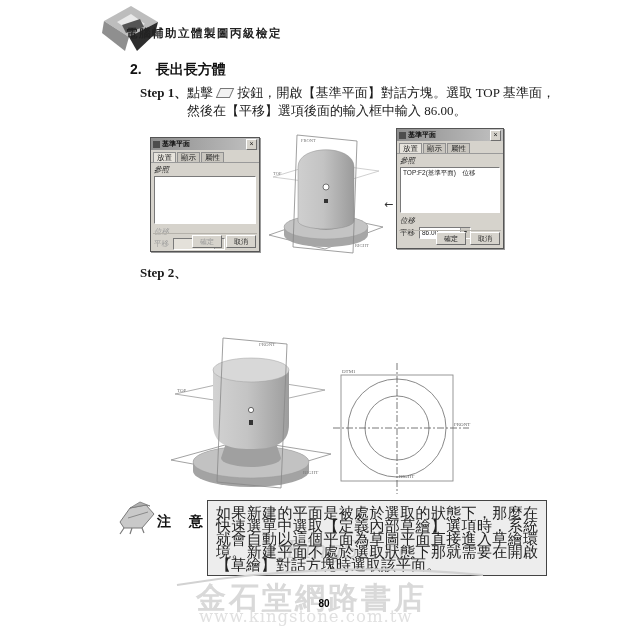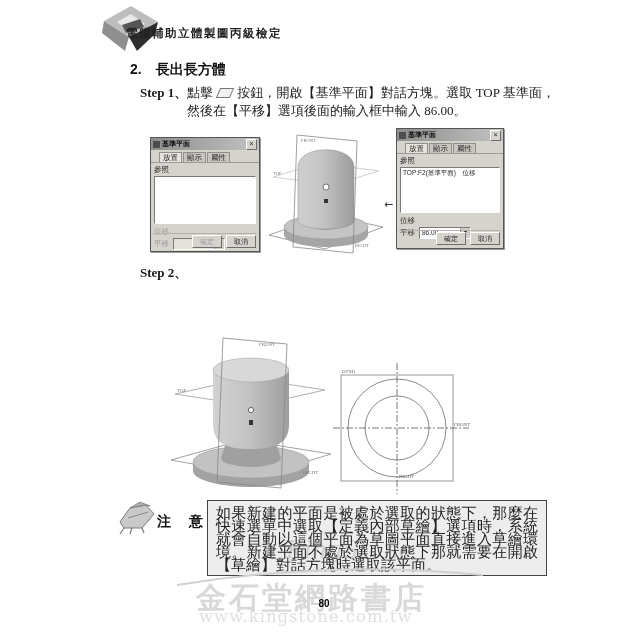--- a/index.html
+++ b/index.html
@@ -27,25 +27,25 @@
 
   
   .dialog{position:absolute;background:#d6d3cc;border:1px solid #555;box-shadow:1px 1px 0 #999;
           font-family:"Liberation Sans",sans-serif;font-size:7.5px;color:#222;overflow:hidden;}
   .dlg-title{height:12px;display:flex;align-items:center;padding:0 2px;
              background:linear-gradient(90deg,#8e8e8e,#c2c2c2);}
   .dlg-sysico{width:7px;height:7px;background:#4d4d4d;margin-right:2px;flex:0 0 7px;}
   .dlg-title-text{font-weight:bold;font-size:7px;color:#101010;flex:1;white-space:nowrap;}
   .dlg-close{width:9px;height:9px;background:#d6d3cc;border:1px solid;border-color:#fff #6e6e6e #6e6e6e #fff;
              font-size:7px;line-height:7px;text-align:center;color:#222;flex:0 0 9px;}
-  .dlg-tabs{display:flex;padding:2px 2px 0 8px;border-bottom:1px solid #9a9a9a;}
+  .dlg-tabs{display:flex;padding:2px 2px 0 2px;border-bottom:1px solid #9a9a9a;}
   .dlg-tab{border:1px solid #8f8f8f;border-bottom:none;padding:0 3px;height:9px;line-height:9px;
            background:#c9c6bf;margin-right:1px;white-space:nowrap;}
   .dlg-tab.active{background:#e6e3dc;}
-  .dlg-label{padding:2px 3px 0 3px;}
+  .dlg-label{padding:2px 3px 0 3px;font-style:italic;}
   .dlg-label.dis,.dis{color:#9a9a9a;}
   .dlg-list{margin:1px 3px;background:#fff;border:1px solid;border-color:#7a7a7a #fff #fff #7a7a7a;
             padding:1px 2px;font-size:6.5px;overflow:hidden;}
   .dlg-row{display:flex;align-items:center;padding:1px 3px;}
   .combo{display:flex;margin-left:4px;height:10px;border:1px solid;border-color:#7a7a7a #fff #fff #7a7a7a;
          background:#fff;}
   .combo.dis{background:#e4e1da;}
   .combo-val{width:38px;font-size:6.5px;line-height:9px;padding-left:2px;}
   .combo-btn{width:9px;background:#cfccc5;border-left:1px solid #9a9a9a;font-size:6px;line-height:9px;
              text-align:center;color:#333;}

